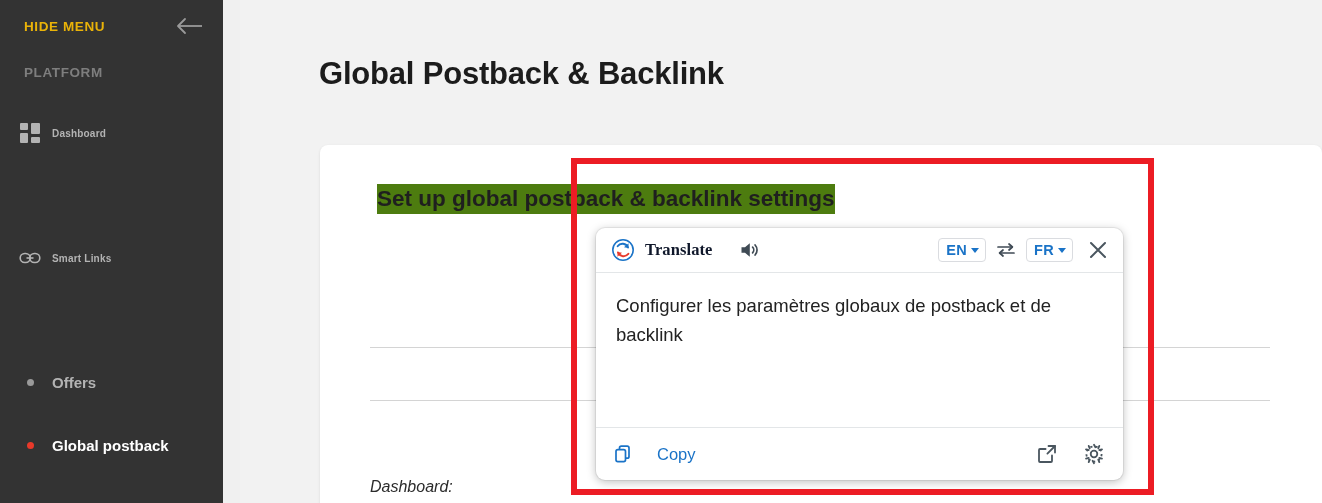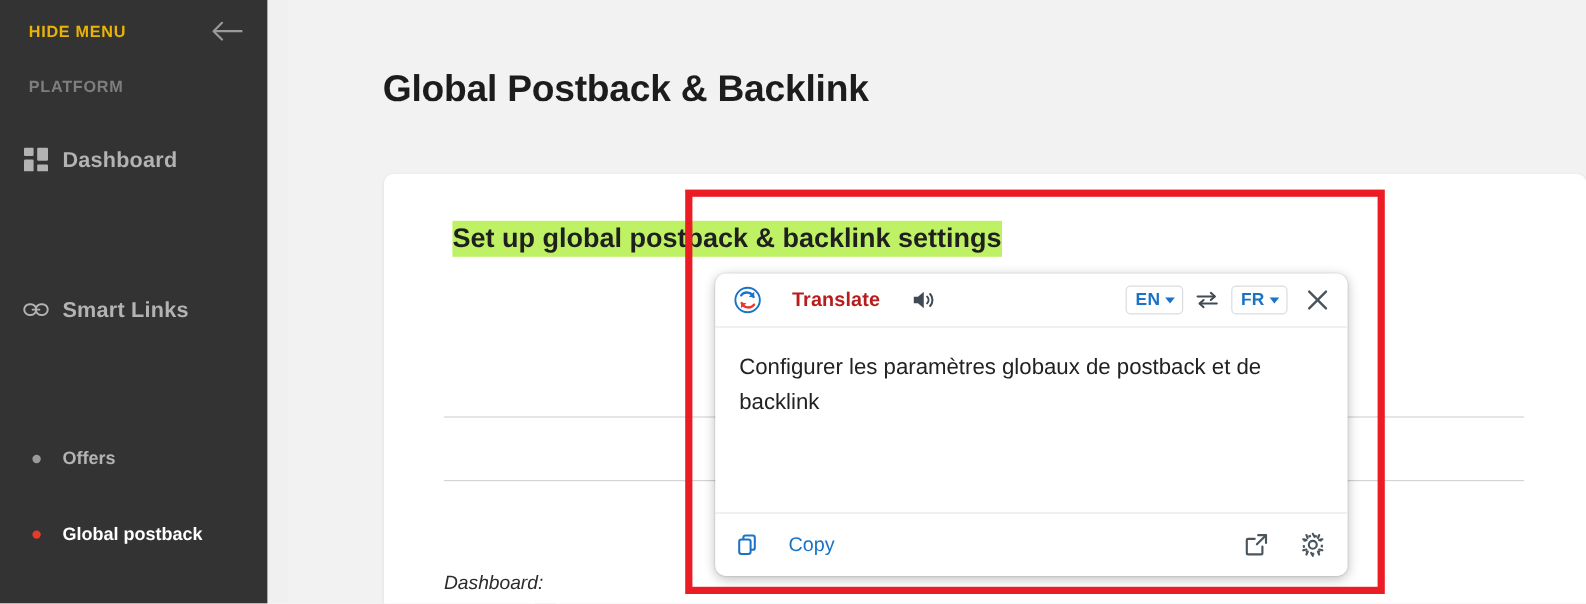--- a/index.html
+++ b/index.html
@@ -38,21 +38,21 @@
 
   .nav-item {
     position: absolute; left: 8px; width: 207px; height: 52px;
     display: flex; align-items: center;
     border-radius: 4px;
   }
   .nav-item .nav-icon {
     width: 44px; min-width:44px; display: flex; align-items: center; justify-content: center;
   }
   .nav-item .nav-label {
-    font-size: 18px; font-weight: bold; color: #b3b3b3;
+    font-size: 10px; font-weight: bold; color: #b3b3b3;
     letter-spacing: .2px;
   }
   .nav-item.active { background: #3f3f3f; }
   .nav-item.active .nav-label { color: #ffffff; }
   .nav-chevron { margin-left: 8px; display:block; }
 
   .sub-item {
     position: absolute; left: 8px; width: 207px; height: 44px;
     display: flex; align-items: center;
   }
@@ -91,21 +91,21 @@
     position: absolute; left: 80px; top: 145px;
     width: 1002px; height: 400px;
     background: #ffffff;
     border-radius: 8px;
     box-shadow: 0 1px 3px rgba(0,0,0,.10);
     overflow: hidden;
   }
   #card-heading {
     position: absolute; left: 57px; top: 39px;
     font-size: 22.5px; font-weight: bold; color: #1f1f1f;
-    background: #bef264;
+    background: #4d7c0f;
     line-height: 1.35;
     white-space: nowrap;
   }
   #payout-field {
     position: absolute; left: 50px; top: 202px;
     width: 900px; height: 54px;
     border-top: 1px solid #d4d4d4;
     border-bottom: 1px solid #d4d4d4;
     display: flex; align-items: center;
   }
@@ -137,22 +137,22 @@
     z-index: 20;
     display: flex; flex-direction: column;
   }
   #tp-header {
     height: 45px; display: flex; align-items: center;
     padding: 0 14px 0 15px;
     border-bottom: 1px solid #e3e6e8;
   }
   #tp-brand-icon { width: 24px; height: 24px; display:block; }
   #tp-title {
-    font-size: 16.5px; color: #b91c1c; font-weight: bold;
-    margin-left: 25px; letter-spacing: .1px;
+    font-size: 16.5px; color: #0f172a; font-weight: bold;
+    margin-left: 10px; letter-spacing: .1px; font-family: Liberation Serif, serif;
   }
   #tp-speaker { margin-left: 25px; width: 24px; height: 24px; display:block; cursor:pointer; }
   #tp-header-right { margin-left: auto; display: flex; align-items: center; }
   .lang-chip {
     display: flex; align-items: center; gap: 4px;
     border: 1px solid #dadce0; border-radius: 4px;
     padding: 3px 6px 3px 7px;
     background: #fff;
   }
   .lang-chip .lang-code {

